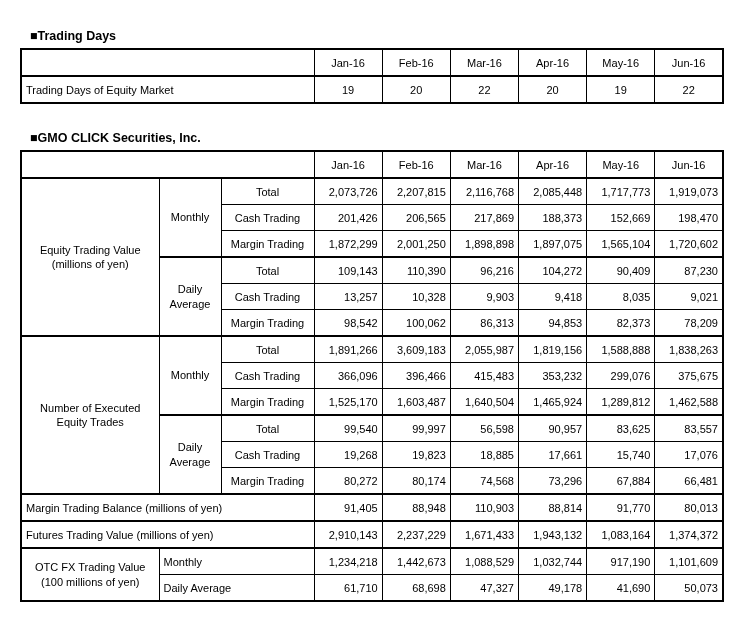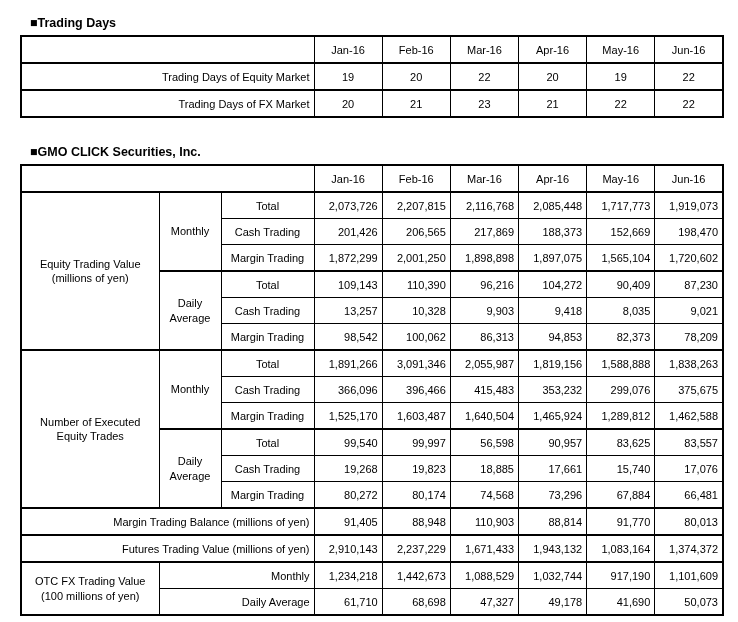--- a/index.html
+++ b/index.html
@@ -8,21 +8,21 @@
     background: #ffffff;
     width: 738px;
     height: 622px;
     font-family: "Liberation Sans", sans-serif;
     color: #000000;
   }
   .page {
     width: 738px;
     height: 622px;
     box-sizing: border-box;
-    padding: 16px 0 0 20px;
+    padding: 29px 0 0 20px;
     background: #ffffff;
   }
   .sec-title {
     font-weight: bold;
     font-size: 12.5px;
     margin: 0 0 5px 10px;
     letter-spacing: 0px;
   }
   .sec-title.second {
     margin-top: 27px;
@@ -47,21 +47,21 @@
     border-top-width: 2px;
     border-bottom-width: 2px;
   }
   
   table.t2 tr.thick > td {
     border-top-width: 2px;
     margin-left: 26px;
   }
   .ctr { text-align: center; }
   .num { text-align: right; padding-right: 8px; }
-  .lbl { text-align: right; padding-left: 8px; }
+  .lbl { text-align: left; padding-left: 8px; }
   .pre { white-space: pre-line; line-height: 1.3; text-align: center; }
 </style>
 </head>
 <body>
 
 <div class="page">
 
   <div class="sec-title">■Trading Days</div>
 
   <table class="tbl t1">
@@ -86,29 +86,20 @@
     </tr>
     <tr>
       <td class="lbl">Trading Days of Equity Market</td>
       <td class="ctr">19</td>
       <td class="ctr">20</td>
       <td class="ctr">22</td>
       <td class="ctr">20</td>
       <td class="ctr">19</td>
       <td class="ctr">22</td>
     </tr>
-    <tr>
-      <td class="lbl">Trading Days of FX Market</td>
-      <td class="ctr">20</td>
-      <td class="ctr">21</td>
-      <td class="ctr">23</td>
-      <td class="ctr">21</td>
-      <td class="ctr">22</td>
-      <td class="ctr">22</td>
-    </tr>
   </tbody>
     </table>
 
   <div class="sec-title second">■GMO CLICK Securities, Inc.</div>
 
   <table class="tbl t2">
     <colgroup>
       <col style="width:138px">
       <col style="width:62px">
       <col style="width:93px">
@@ -189,21 +180,21 @@
       <td class="num">82,373</td>
       <td class="num">78,209</td>
     </tr>
 
     <tr class="thick">
       <td class="pre" rowspan="6">Number of Executed
 Equity Trades</td>
       <td class="pre" rowspan="3">Monthly</td>
       <td class="ctr">Total</td>
       <td class="num">1,891,266</td>
-      <td class="num">3,091,346</td>
+      <td class="num">3,609,183</td>
       <td class="num">2,055,987</td>
       <td class="num">1,819,156</td>
       <td class="num">1,588,888</td>
       <td class="num">1,838,263</td>
     </tr>
     <tr>
       <td class="ctr">Cash Trading</td>
       <td class="num">366,096</td>
       <td class="num">396,466</td>
       <td class="num">415,483</td>

